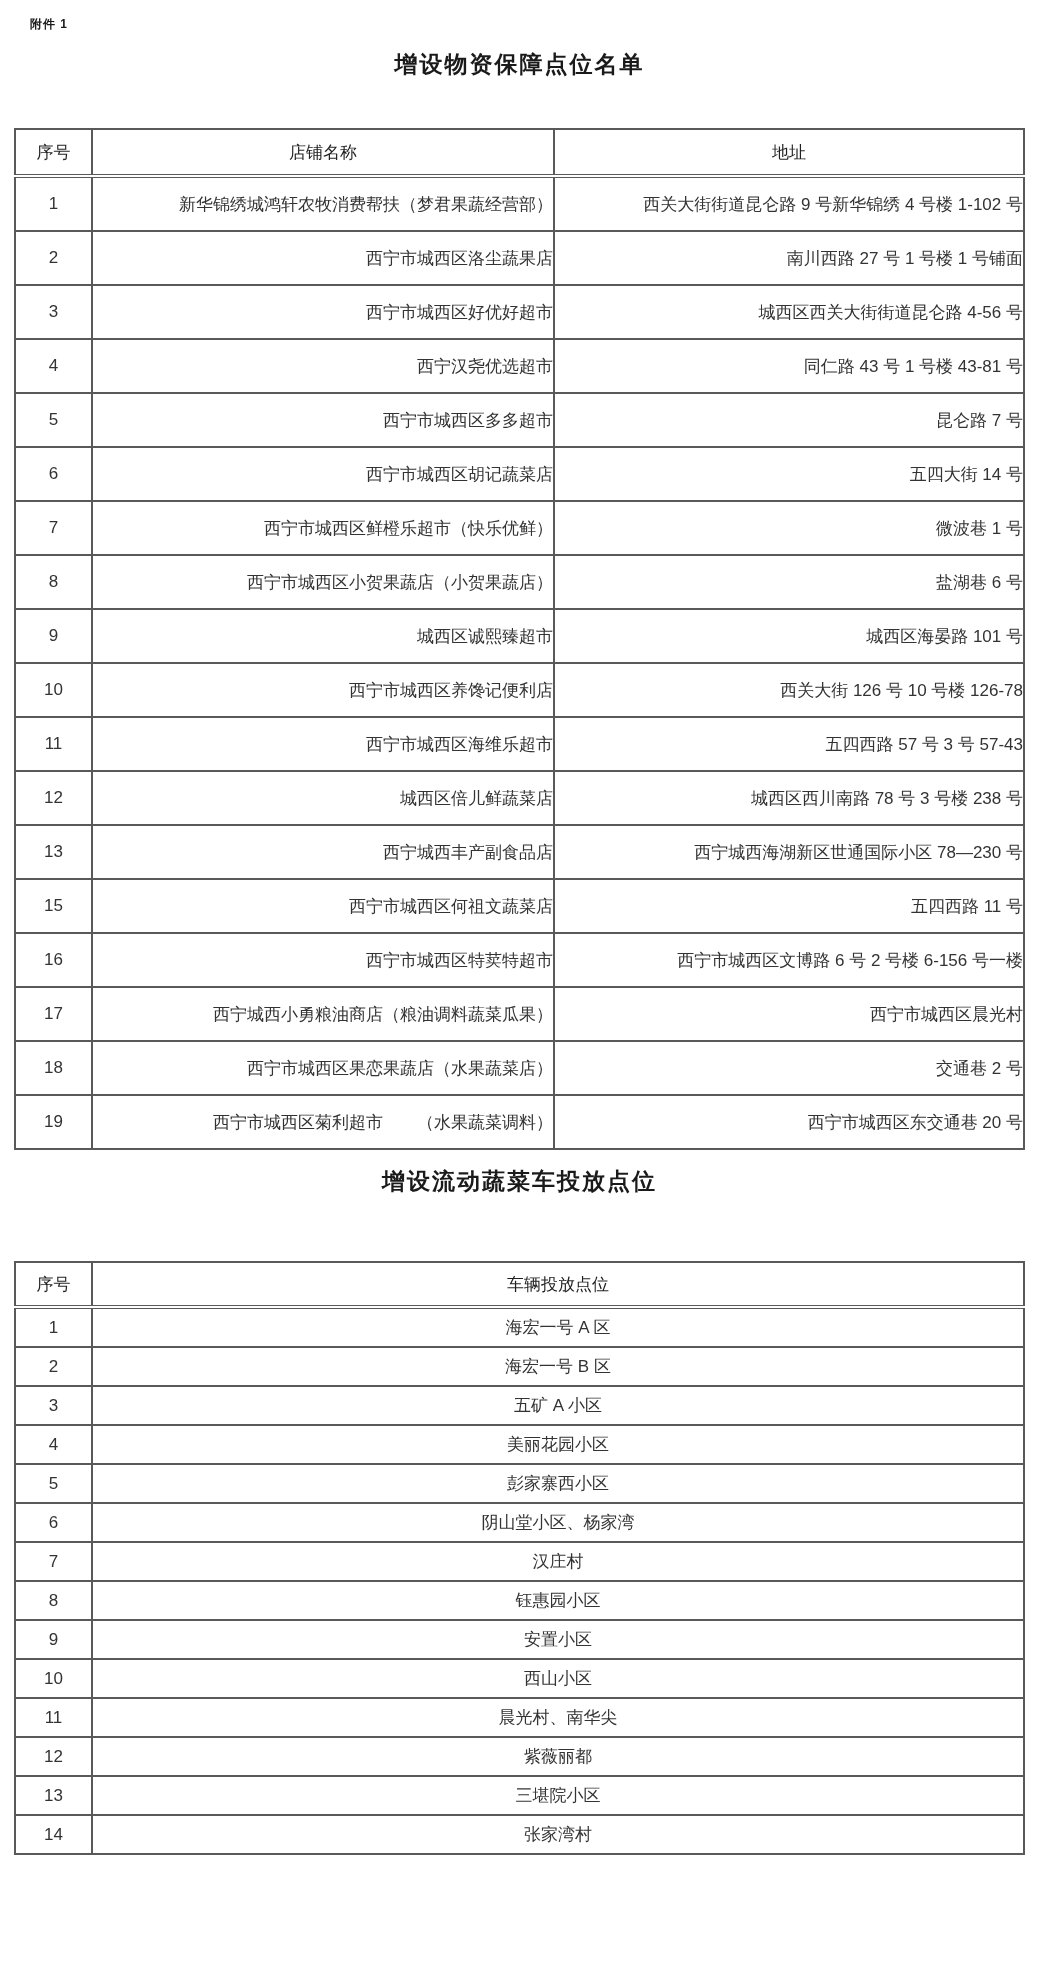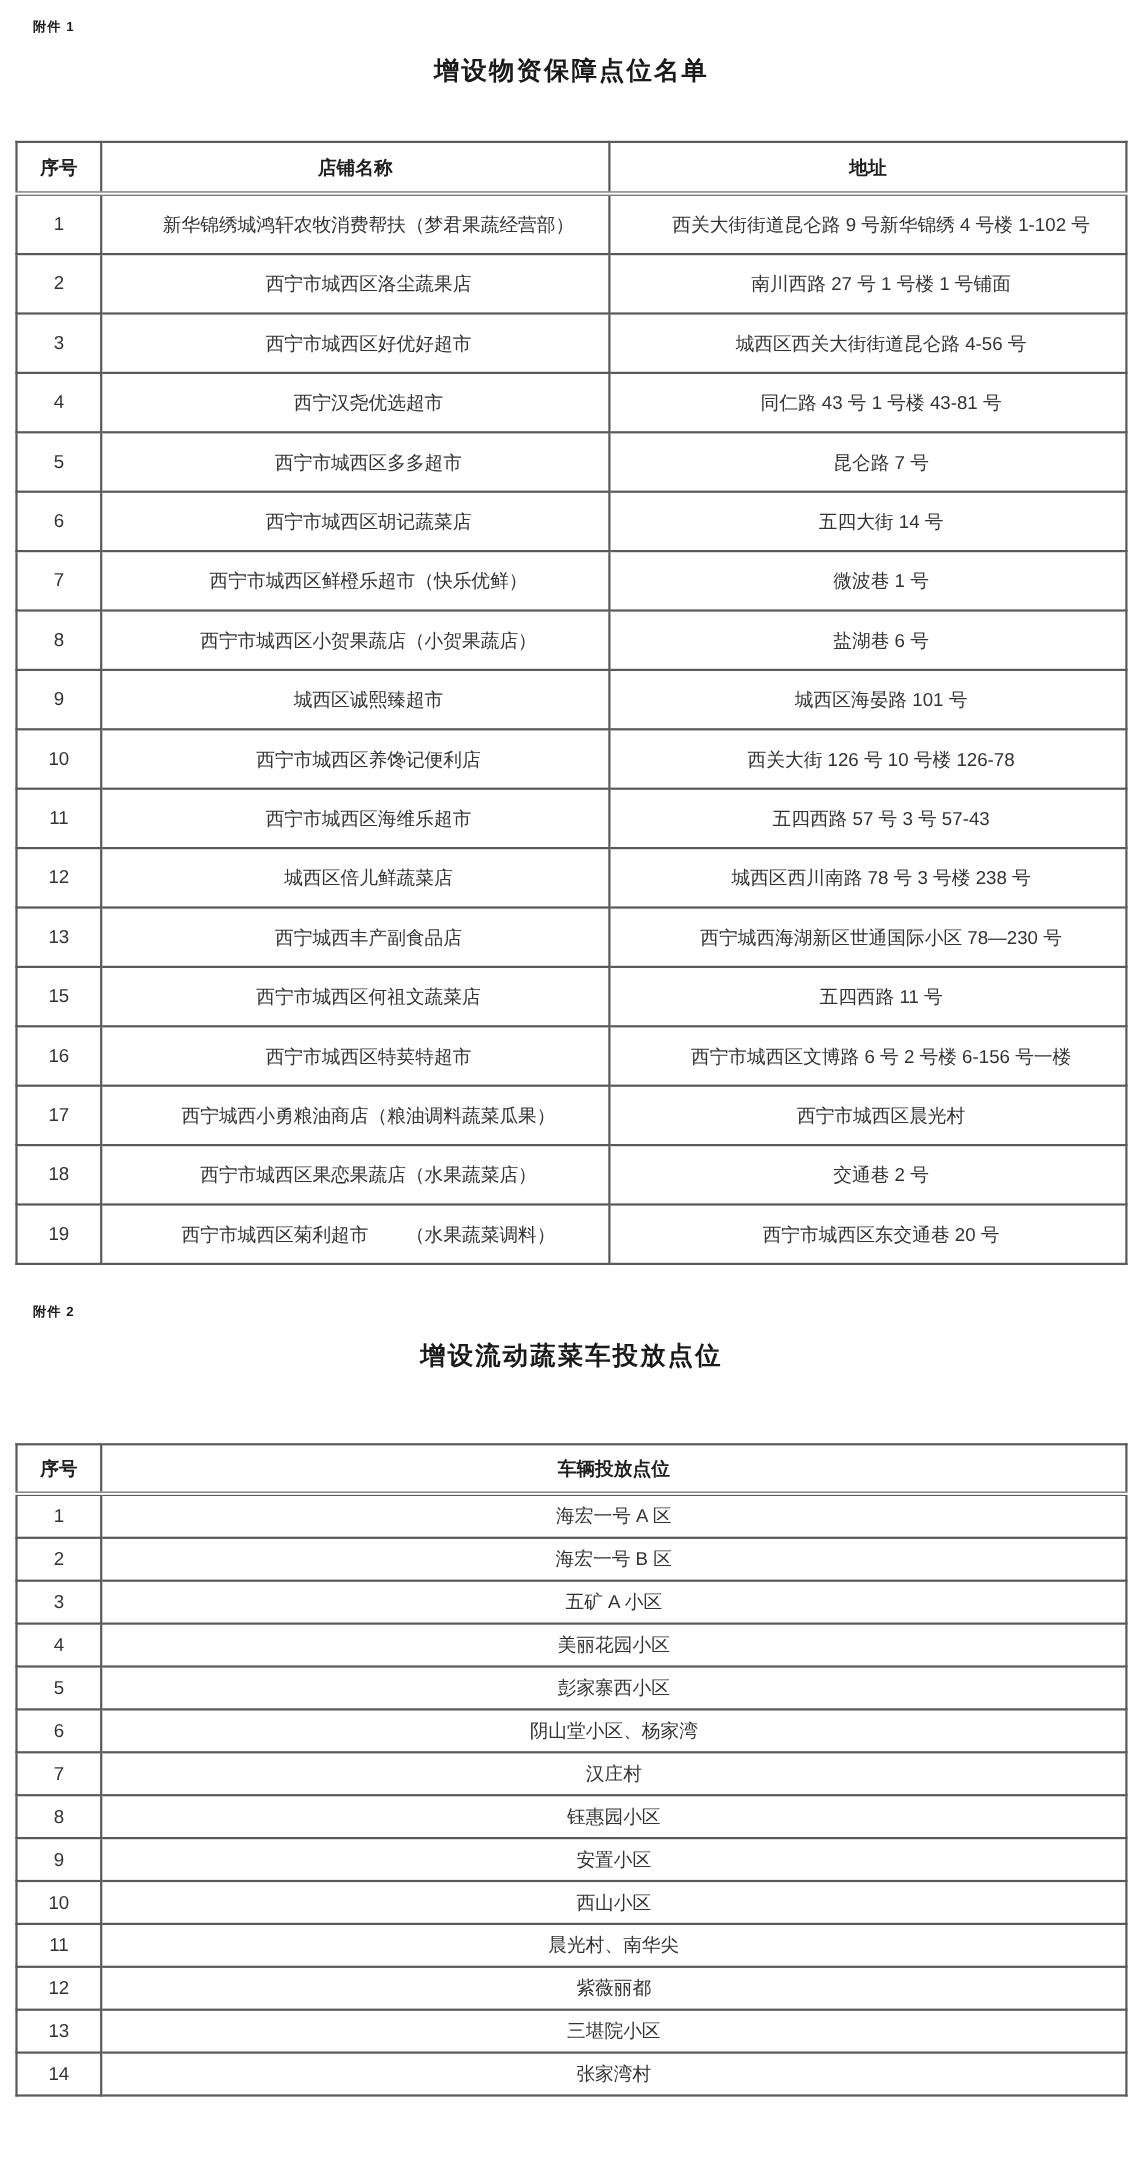--- a/index.html
+++ b/index.html
@@ -39,32 +39,32 @@
   .tbl th, .tbl td {
     border: 2px solid #595959;
     font-size: 17px;
     color: #333333;
     font-weight: normal;
     padding: 0;
     overflow: hidden;
     white-space: nowrap;
   }
   .tbl th {
-    font-weight: bold;
+    font-weight: normal;
     color: #1f1f1f;
     text-align: center;
     border-bottom: 4px double #595959;
   }
   .tbl1 th { height: 44px; }
   .tbl1 td { height: 52px; }
   .tbl2 th { height: 42px; }
   .tbl2 td { height: 37px; }
   .col-num   { width: 75px; text-align: center; color: #4a4a4a; }
   .col-name  { width: 460px; }
-  .tbl td.col-name, .tbl td.col-addr { padding-left: 24px; text-align: center; }
+  .tbl td.col-name, .tbl td.col-addr { padding-left: 24px; text-align: right; }
   .col-point { text-align: center; }
 </style>
 </head>
 <body>
 
 <div class="page">
 
   <div class="attachment-label">附件 1</div>
 
   <div class="doc-title">增设物资保障点位名单</div>
@@ -183,21 +183,20 @@
         </tr>
 
         <tr>
           <td class="col-num">19</td>
           <td class="col-name">西宁市城西区菊利超市　　（水果蔬菜调料）</td>
           <td class="col-addr">西宁市城西区东交通巷 20 号</td>
         </tr>
       </tbody>
   </table>
 
-  <div class="attachment-label second">附件 2</div>
 
   <div class="doc-title">增设流动蔬菜车投放点位</div>
 
   <table class="tbl tbl2 second">
     <thead>
       <tr>
         <th class="col-num">序号</th>
         <th class="col-point">车辆投放点位</th>
       </tr>
     </thead>

